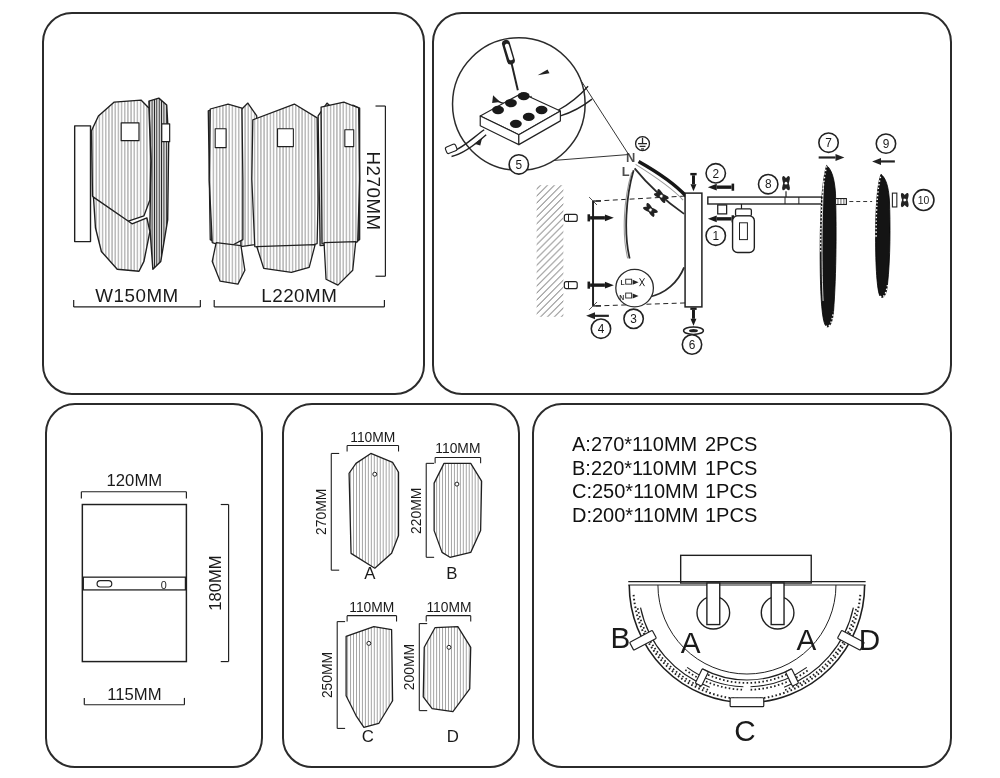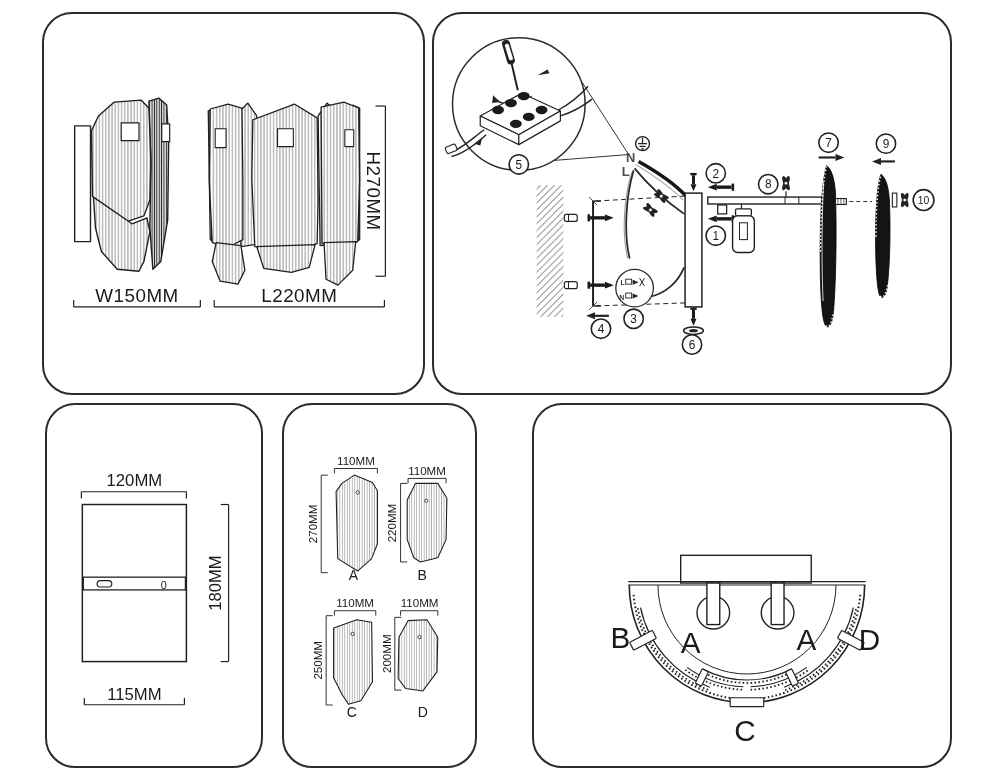--- a/index.html
+++ b/index.html
@@ -333,21 +333,21 @@
       </g>
       <g stroke="#1f1f1f" stroke-width="1.2">
         <line x1="185" y1="100" x2="185" y2="260"></line>
           <line x1="177" y1="100" x2="185" y2="100"></line>
           <line x1="177" y1="260" x2="185" y2="260"></line>
         <text class="dim-md" x="177" y="180" text-anchor="middle" transform="rotate(-90,177,180)" stroke="none">180MM</text>
       </g>
     </svg>
   </div>
 
-  <div class="panel" style="left:282px;top:403px;width:195px;height:365px;">
+  <div class="panel" style="left:282px;top:403px;width:238px;height:365px;">
     <svg viewBox="0 0 231 365">
       <defs>
         <pattern id="bm-hatch" patternUnits="userSpaceOnUse" width="3" height="8">
           <rect width="3" height="8" fill="#ffffff"></rect>
             <line x1="1.5" y1="0" x2="1.5" y2="8" stroke="#666" stroke-width="0.6"></line>
         </pattern>
       </defs>
 
       <g stroke="#1f1f1f">
         <polygon points="85,49 107,58 113,68 113,132 106,150 89,165 65,150 63,69 70,59" fill="url(#bm-hatch)" stroke-width="1.3" stroke-linejoin="round"></polygon>
@@ -461,15 +461,21 @@
         <rect x="239.5" y="180" width="13" height="42" fill="#ffffff"></rect>
       </g>
 
       <text class="tv-label" x="87" y="246" text-anchor="middle">B</text>
       <text class="tv-label" x="158" y="251" text-anchor="middle">A</text>
       <text class="tv-label" x="275" y="248" text-anchor="middle">A</text>
       <text class="tv-label" x="339" y="248" text-anchor="middle">D</text>
       <text class="tv-label" x="213" y="340" text-anchor="middle">C</text>
     </svg>
 
+    <div class="plist">
+      <div class="plist-row"><span class="spec">A:270*110MM</span><span class="qty">2PCS</span></div>
+      <div class="plist-row"><span class="spec">B:220*110MM</span><span class="qty">1PCS</span></div>
+      <div class="plist-row"><span class="spec">C:250*110MM</span><span class="qty">1PCS</span></div>
+      <div class="plist-row"><span class="spec">D:200*110MM</span><span class="qty">1PCS</span></div>
+    </div>
   </div>
 
 </div>
 
 </body></html>

